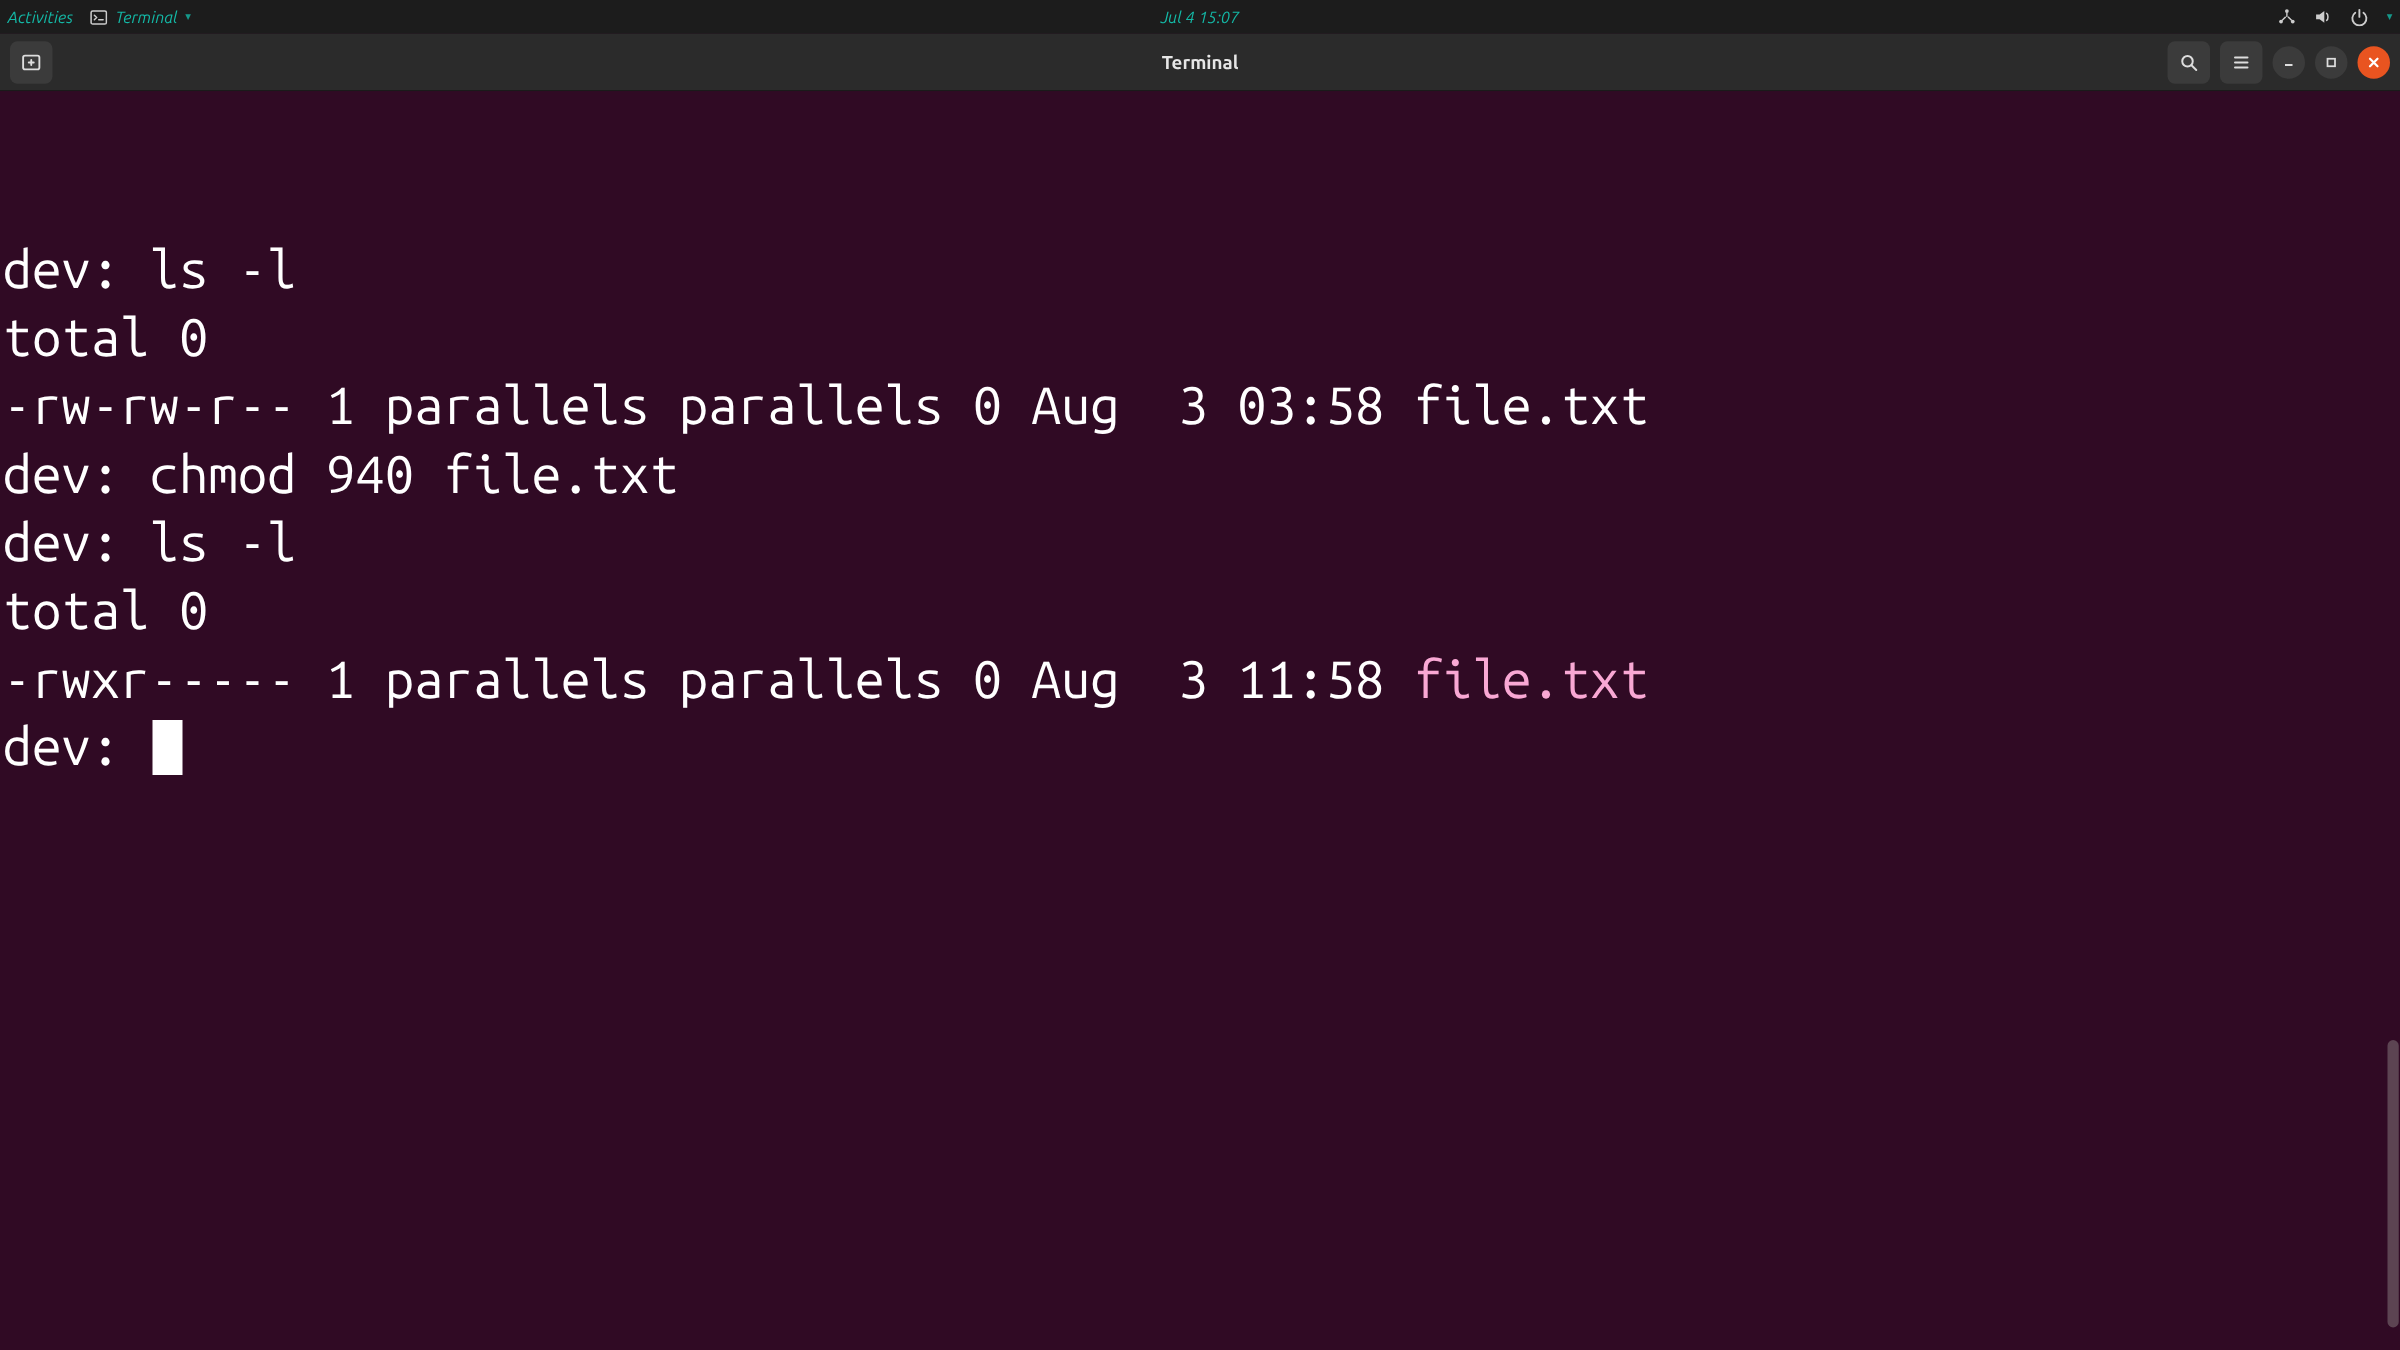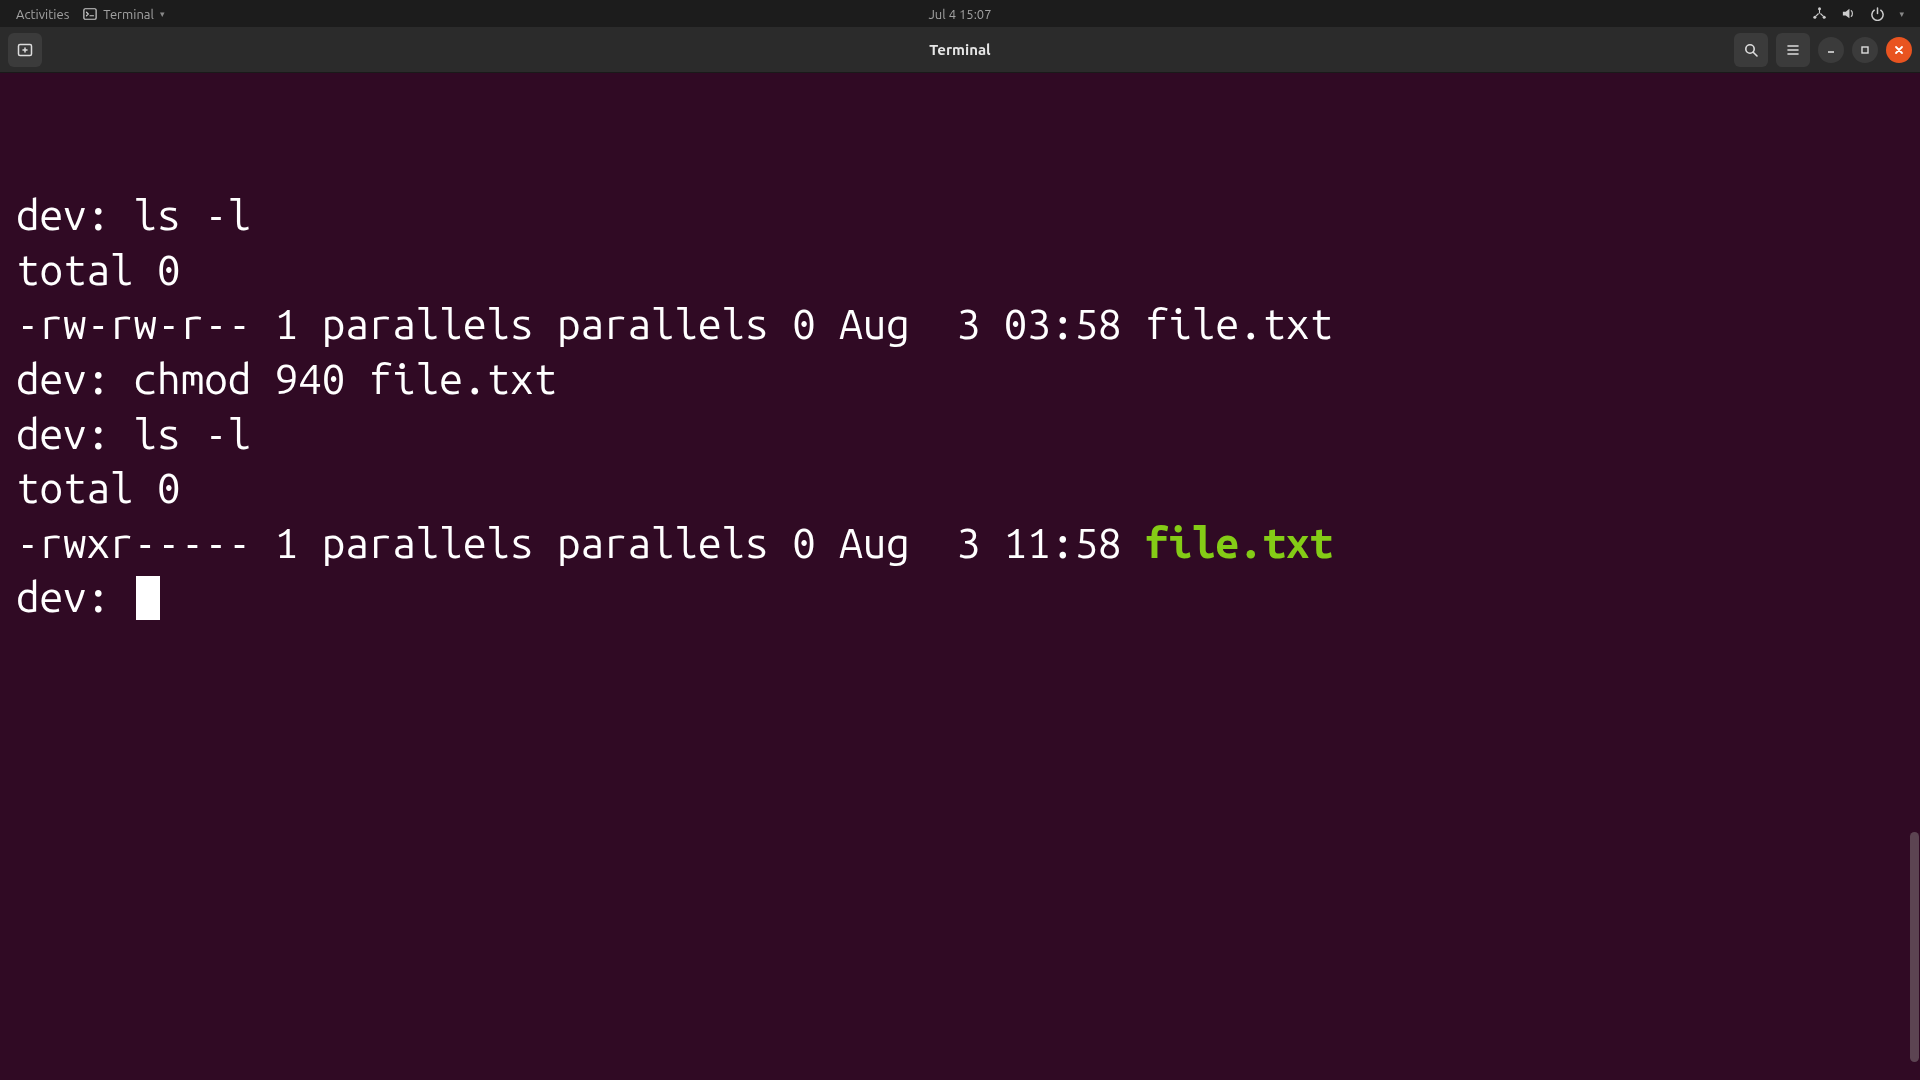--- a/index.html
+++ b/index.html
@@ -2,26 +2,27 @@
 <html><head>
 <meta charset="utf-8">
 <style>
   * { margin: 0; padding: 0; box-sizing: border-box; }
   html, body { width: 1920px; height: 1080px; overflow: hidden; font-family: "Ubuntu", "DejaVu Sans", sans-serif; background: #300a24; }
 
   
   .top-bar {
     height: 27px;
     background: #1c1c1c;
-    color: #a3a3a3;
+    color: #14b8a6;
     display: flex;
     align-items: center;
     font-size: 13px;
-    padding: 0 16px;
+    padding: 0 6px;
     user-select: none;
+    font-style: italic;
   }
   .top-bar .left  { display: flex; align-items: center; gap: 14px; }
   .top-bar .center{ position: absolute; left: 50%; transform: translateX(-50%); }
   .top-bar .right { margin-left: auto; display: flex; align-items: center; gap: 14px; }
   .top-bar .app { display: flex; align-items: center; gap: 6px; }
   .top-bar .tri { font-size: 9px; opacity: .8; }
   .top-bar svg { display: block; }
 
   
   .titlebar {
@@ -64,23 +65,23 @@
   
   .term {
     position: relative;
     height: calc(1080px - 27px - 46px);
     background: #300a24;
     color: #fff;
     font-family: "Ubuntu Mono", "DejaVu Sans Mono", monospace;
     font-size: 42px;
     line-height: 1.30;
     white-space: pre;
-    padding: 6px 4px 4px 16px;
+    padding: 6px 4px 4px 2px;
   }
-  .term .exec { color: #84cc16; font-weight: bold; }
+  .term .exec { color: #f9a8d4; font-weight: normal; }
   .cursor {
     display: inline-block;
     width: 0.58em;
     height: 1.05em;
     background: #fff;
     vertical-align: text-bottom;
     margin-left: 2px;
     animation: blink 1s step-start infinite;
   }
   @keyframes blink { 50% { opacity: 0; } }

